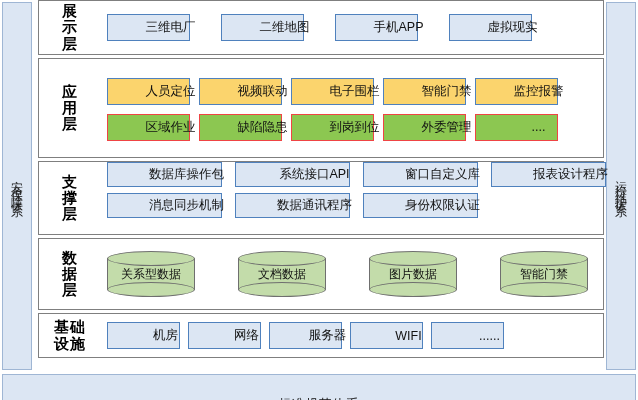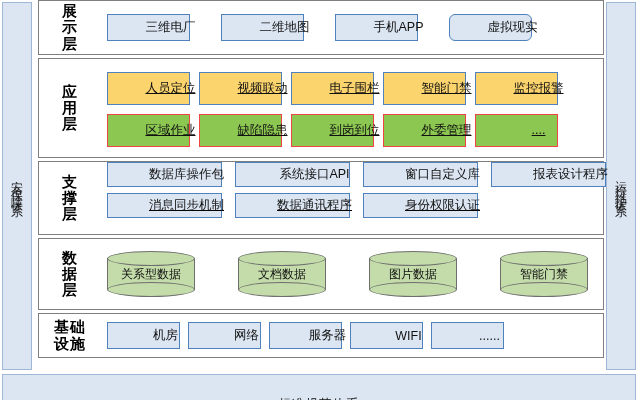--- a/index.html
+++ b/index.html
@@ -108,46 +108,45 @@
     border: 1px solid #ef4444;
   }
 
   
   #row-presentation { height: 55px; }
   #row-presentation .node {
     width: 83px;
     height: 27px;
     margin-right: 31px;
   }
-  #row-presentation .node:last-child { margin-right: 0; border-radius: 6px; }
+  #row-presentation .node:last-child { margin-right: 0; }
   #row-presentation .row-line { padding-left: 6px; }
 
   
   #row-application { height: 100px; flex-direction: row; }
   #row-application .layer-body { padding-top: 2px; }
   #row-application .node {
     width: 83px;
-    height: 33px;
+    height: 27px;
     margin-right: 9px;
-    text-decoration: underline;
   }
   #row-application .node:last-child { margin-right: 0; }
   #row-application .row-line { margin-bottom: 9px; padding-left: 6px; }
   #row-application .row-line:last-child { margin-bottom: 0; }
 
   
   #row-support { height: 74px; }
   #row-support .node {
     width: 115px;
     height: 25px;
     margin-right: 13px;
   }
   #row-support .node:last-child { margin-right: 0; }
   #row-support .row-line { margin-bottom: 6px; padding-left: 6px; }
-  #row-support .row-line:last-child { margin-bottom: 17px; text-decoration: underline; }
+  #row-support .row-line:last-child { margin-bottom: 17px; }
 
   
   #row-data { height: 72px; }
   #row-data .row-line { padding-left: 6px; }
   .cylinder {
     position: relative;
     width: 88px;
     height: 46px;
     margin-right: 43px;
   }

